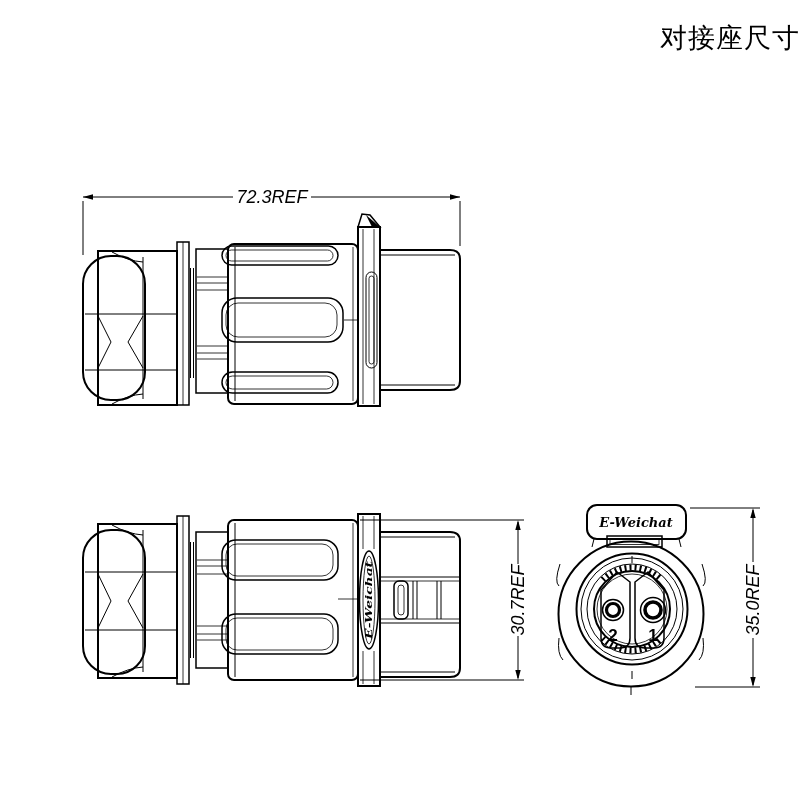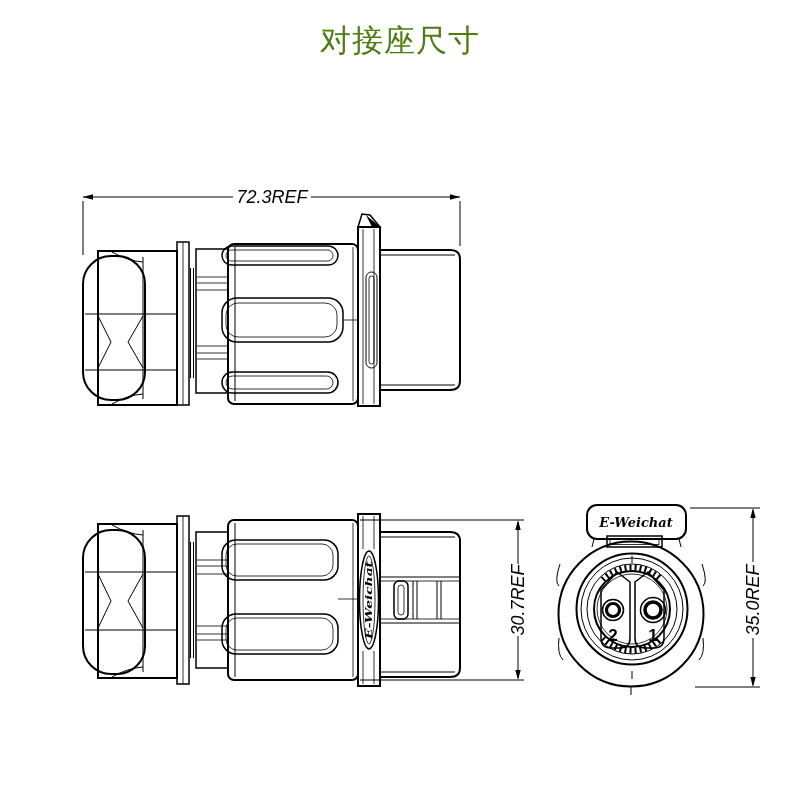--- a/index.html
+++ b/index.html
@@ -1,19 +1,19 @@
 <!DOCTYPE html>
 <html><head>
 <meta charset="utf-8">
 <style>
   html,body{margin:0;padding:0;background:#ffffff;}
   .canvas{position:relative;width:800px;height:800px;background:#ffffff;overflow:hidden;
           font-family:"Liberation Sans",sans-serif;}
-  .page-title{position:absolute;top:20px;left:0;right:0;text-align:center;
-              font-size:31px;letter-spacing:1px;color:#4d7c0f;}
+  .page-title{position:absolute;top:20px;left:0;right:0;text-align:right;
+              font-size:27px;letter-spacing:1px;color:#000000;}
   svg{position:absolute;top:0;left:0;}
   .ln{stroke:#000;fill:none;}
   .s2{stroke-width:2;}
   .s15{stroke-width:1.5;}
   .s1{stroke-width:1;}
   .s08{stroke-width:0.8;}
   .s3{stroke-width:3.2;}
   .s35{stroke-width:3.6;}
   .knurl{stroke:#000;fill:none;stroke-width:6;stroke-dasharray:2 3;}
   .arrow{fill:#000;stroke:none;}

